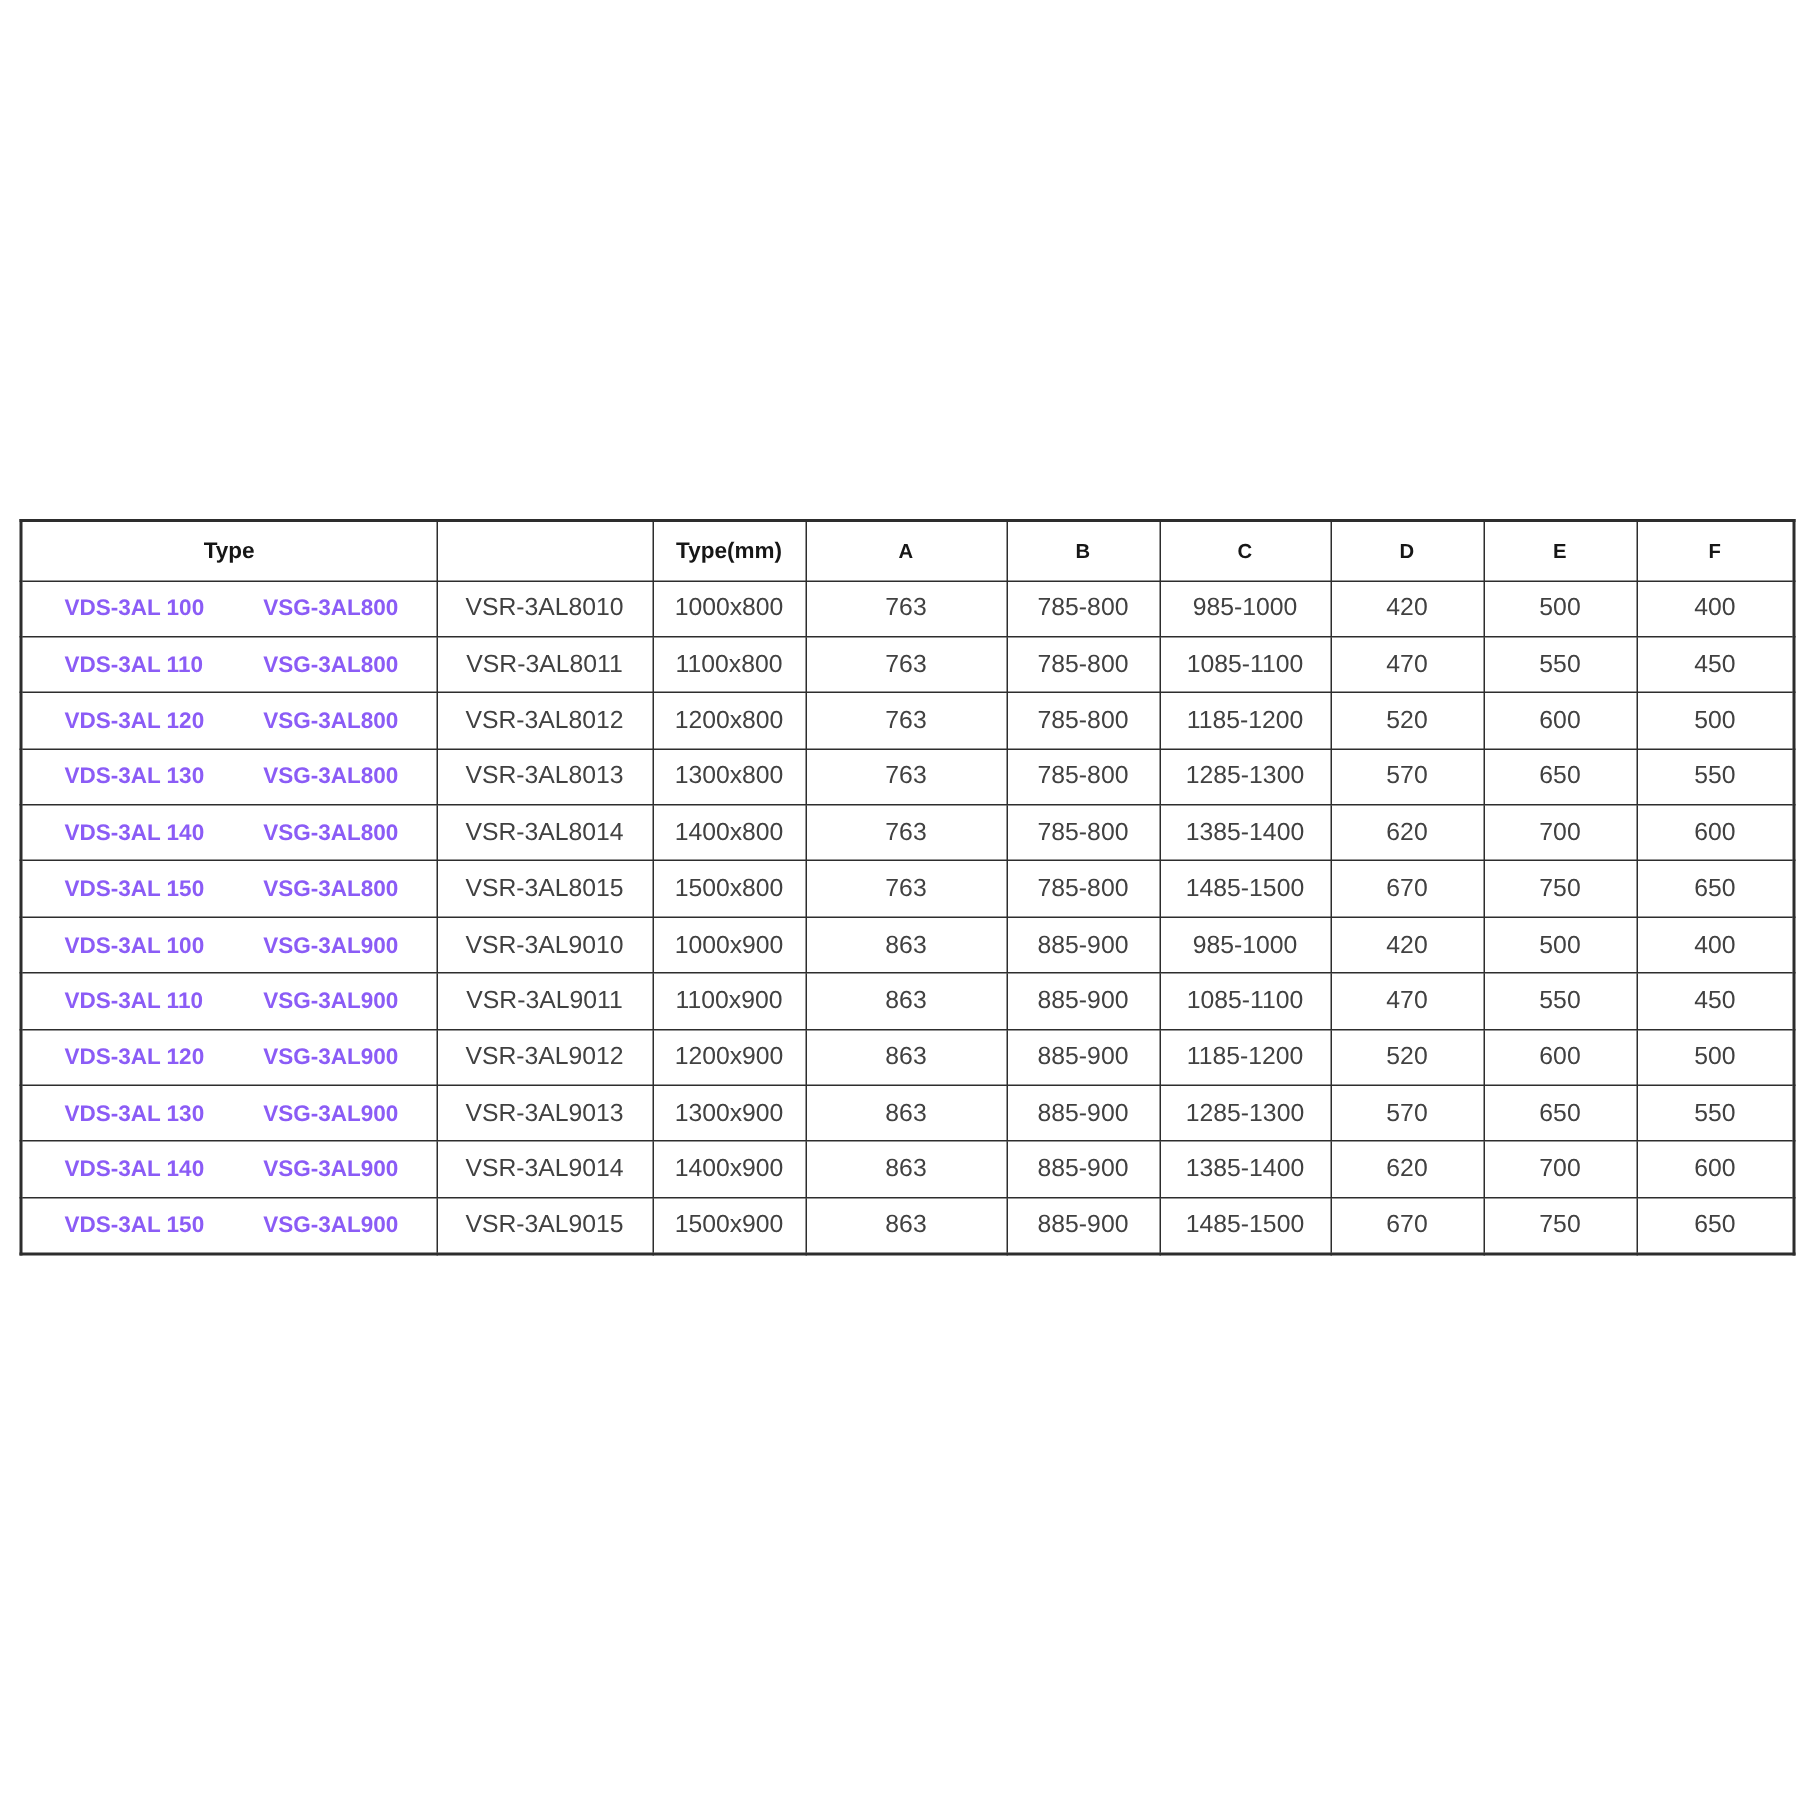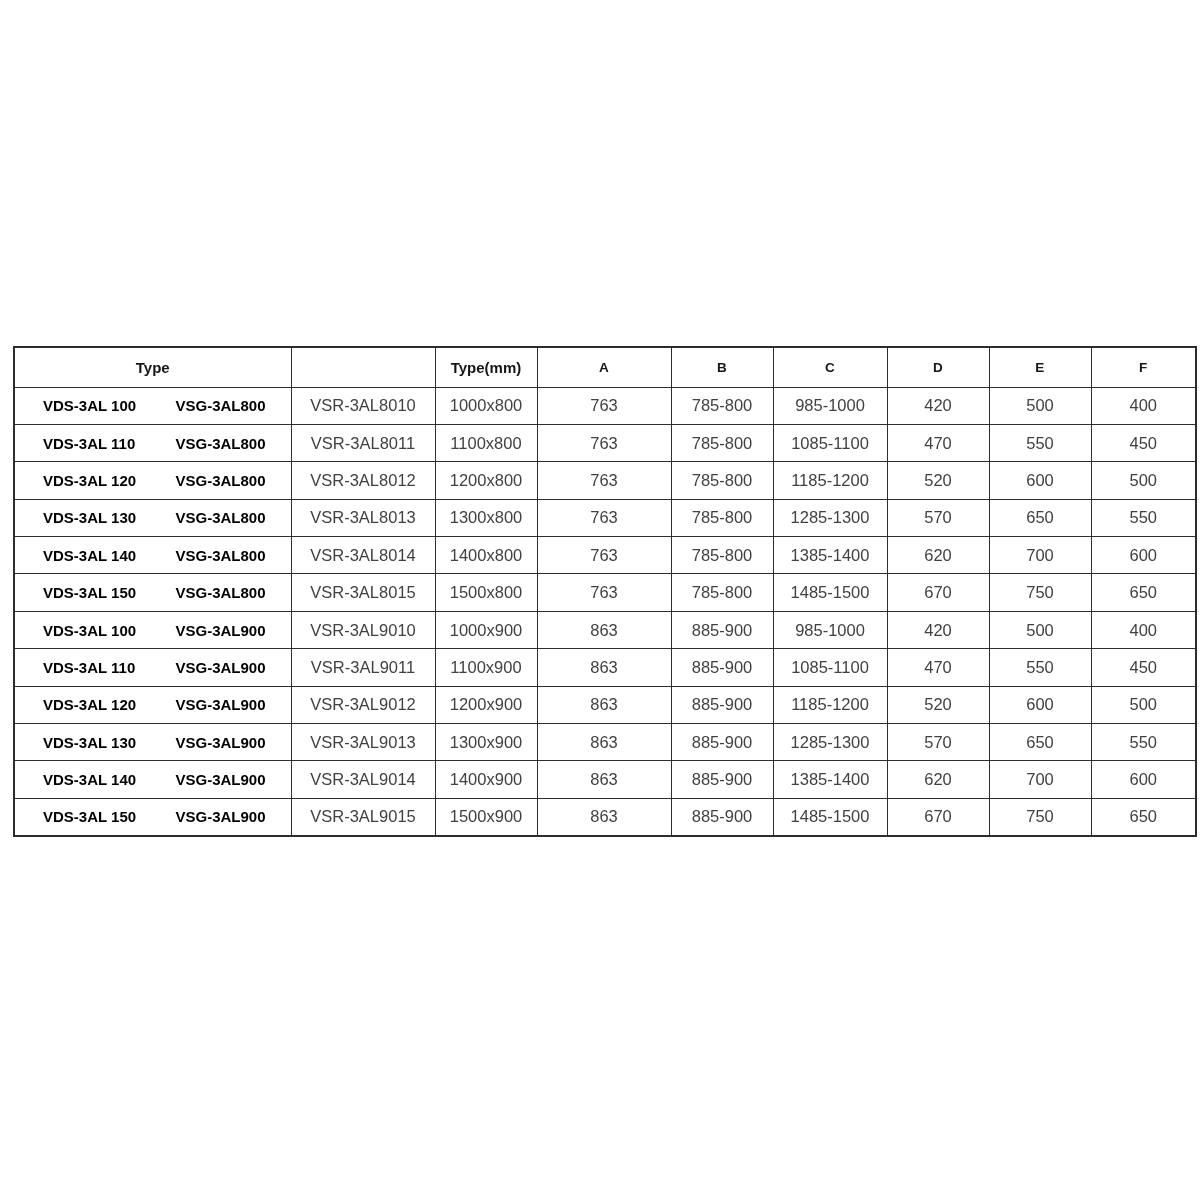--- a/index.html
+++ b/index.html
@@ -55,21 +55,21 @@
     font-size: 15px;
     letter-spacing: 0;
   }
   .spec-table td {
     font-size: 16.5px;
     color: #414141;
   }
   .spec-table td.type-cell {
     font-size: 15px;
     font-weight: bold;
-    color: #000000;
+    color: #8b5cf6;
   }
   .type-inner {
     display: flex;
     justify-content: space-between;
     align-items: center;
     padding: 0 25px 0 28px;
   }
 </style>
 </head>
 <body>

